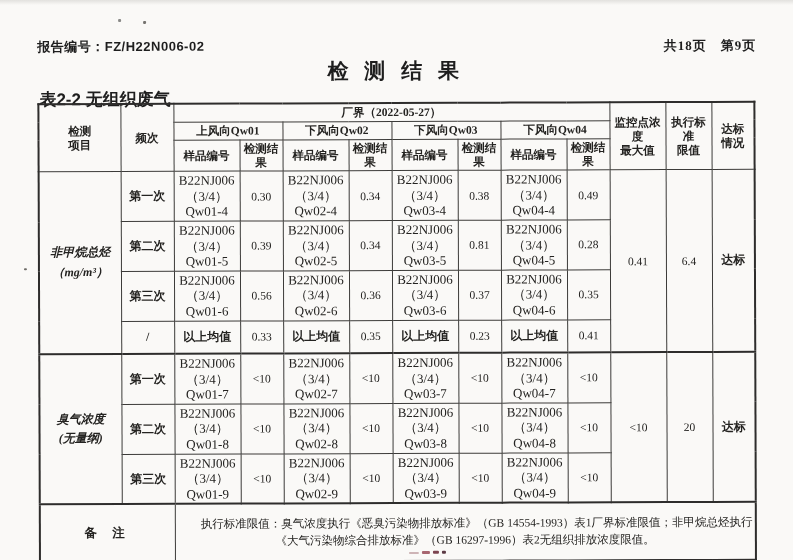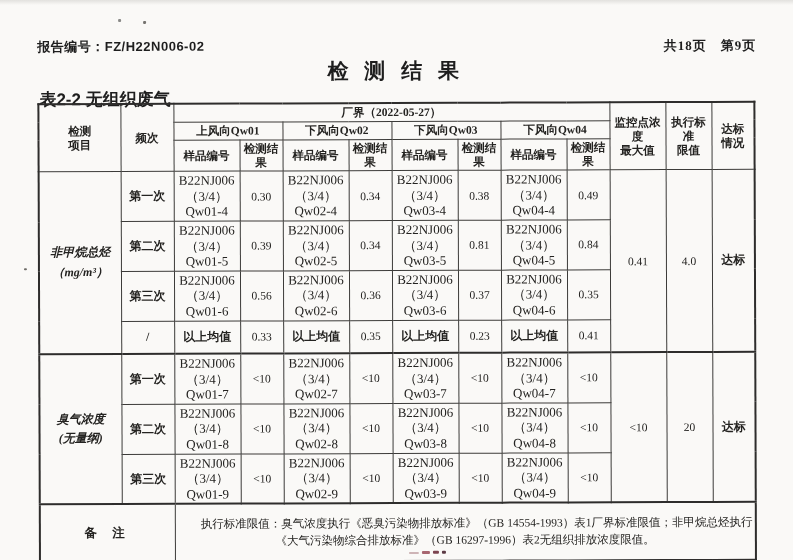--- a/index.html
+++ b/index.html
@@ -147,41 +147,41 @@
         <td class="result-cell">0.34</td>
         <td class="sample-cell">B22NJ006
 （3/4）
 Qw03-4</td>
         <td class="result-cell">0.38</td>
         <td class="sample-cell">B22NJ006
 （3/4）
 Qw04-4</td>
         <td class="result-cell">0.49</td>
         <td class="summary-cell" rowspan="4">0.41</td>
-        <td class="summary-cell" rowspan="4">4.0</td>
+        <td class="summary-cell" rowspan="4">6.4</td>
         <td class="status-cell" rowspan="4">达标</td>
       </tr>
       <tr class="b1">
         <td class="freq-cell">第二次</td>
         <td class="sample-cell">B22NJ006
 （3/4）
 Qw01-5</td>
         <td class="result-cell">0.39</td>
         <td class="sample-cell">B22NJ006
 （3/4）
 Qw02-5</td>
         <td class="result-cell">0.34</td>
         <td class="sample-cell">B22NJ006
 （3/4）
 Qw03-5</td>
         <td class="result-cell">0.81</td>
         <td class="sample-cell">B22NJ006
 （3/4）
 Qw04-5</td>
-        <td class="result-cell">0.84</td>
+        <td class="result-cell">0.28</td>
       </tr>
       <tr class="b1">
         <td class="freq-cell">第三次</td>
         <td class="sample-cell">B22NJ006
 （3/4）
 Qw01-6</td>
         <td class="result-cell">0.56</td>
         <td class="sample-cell">B22NJ006
 （3/4）
 Qw02-6</td>

